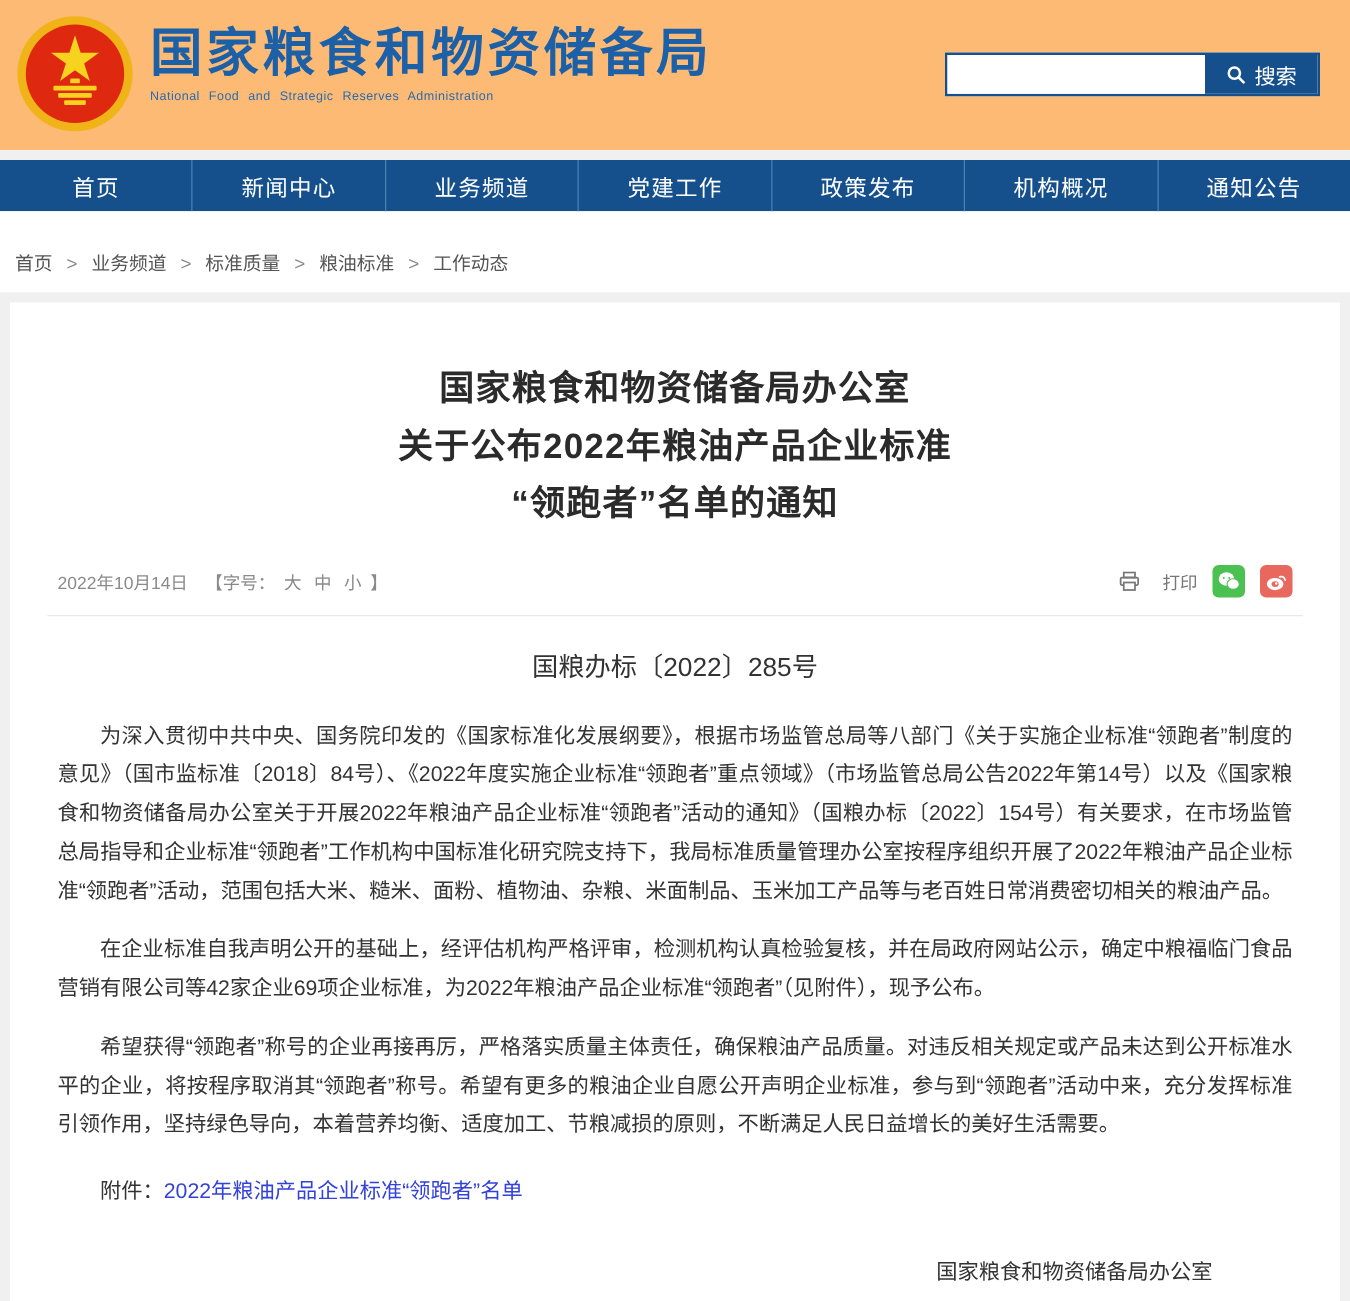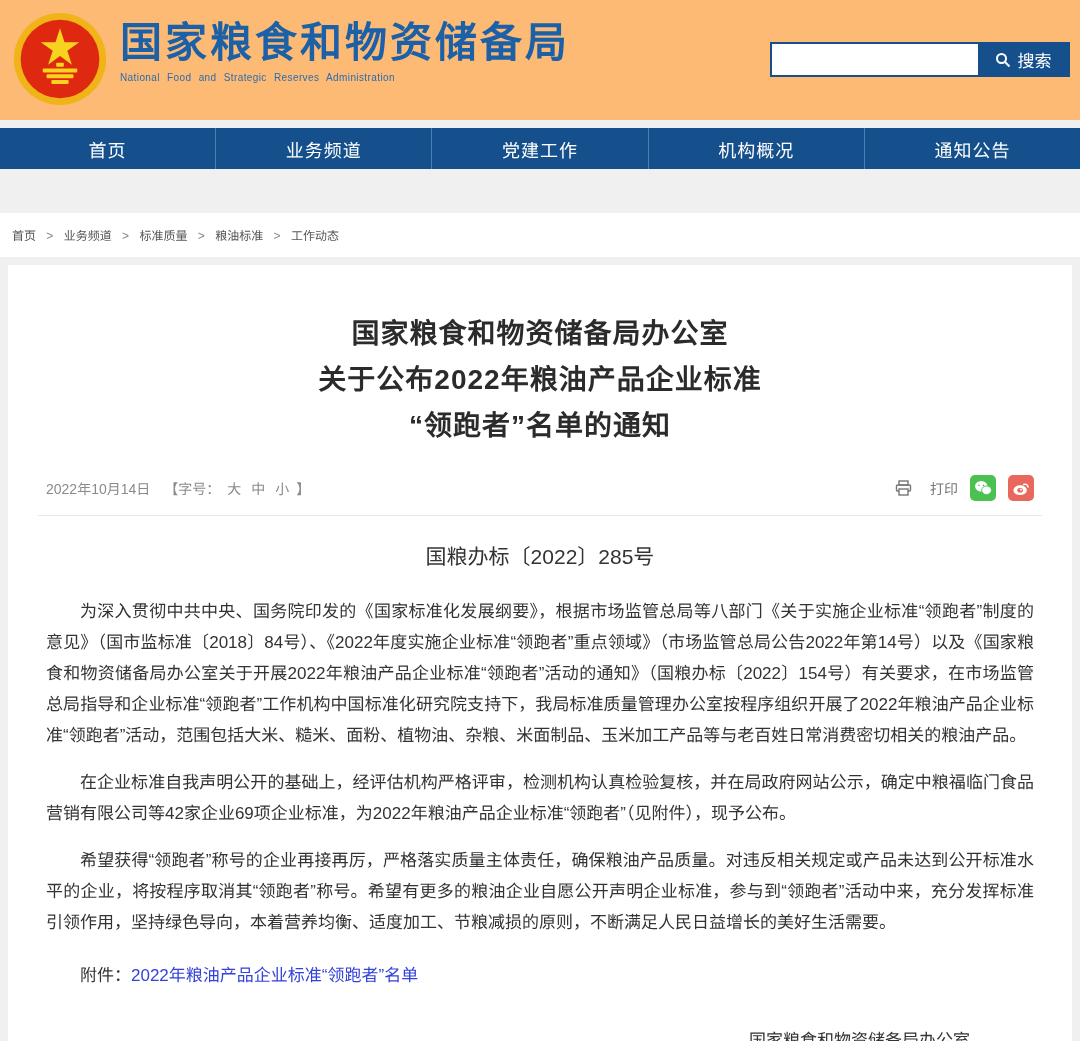--- a/index.html
+++ b/index.html
@@ -23,21 +23,21 @@
   .titles{position:absolute;left:120px;top:18px;}
   .site-title{
     color:var(--title-blue);font-size:42px;font-weight:bold;
     letter-spacing:3px;line-height:50px;
   }
   .site-subtitle{
     color:var(--en-blue);font-size:10px;letter-spacing:.4px;
     margin-top:4px;word-spacing:4px;
   }
   .search{
-    position:absolute;right:10px;top:42px;width:300px;height:35px;
+    position:absolute;right:24px;top:42px;width:300px;height:35px;
     border:2px solid var(--navy);display:flex;background:#fff;
   }
   .search input{
     flex:1;border:none;outline:none;height:100%;padding:0 8px;
     font-size:15px;min-width:0;
   }
   .search button{
     width:90px;height:100%;background:var(--navy);color:#fff;border:none;
     font-size:17px;display:flex;align-items:center;justify-content:center;
     gap:7px;cursor:pointer;
@@ -46,21 +46,21 @@
   
   .nav{display:flex;background:var(--navy);height:41px;}
   .nav-item{
     flex:1;color:#fff;font-size:18px;display:flex;align-items:center;
     justify-content:center;cursor:pointer;border-right:1px solid var(--divider);
     letter-spacing:1px;
   }
   .nav-item:last-child{border-right:none;}
   
   .breadcrumb{
-    background:#fff;padding:13px 12px 14px;font-size:12px;color:var(--crumb-gray);margin-top:44px;
+    background:#fff;padding:30px 12px 14px;font-size:15px;color:var(--crumb-gray);
   }
   .crumb{cursor:pointer;}
   .crumb-sep{margin:0 7px;color:#888;}
   
   .main-bg{background:var(--page-gray);padding:8px 8px 0;}
   .card{background:#fff;min-height:818px;padding:46px 30px 34px;}
   .doc-title{
     text-align:center;font-size:28px;line-height:46px;font-weight:600;
     color:#2b2b2b;letter-spacing:1px;
   }
@@ -127,22 +127,24 @@
         </span>
         <span>搜索</span>
       </button>
     </div>
   </header>
 
   <div class="hdr-gap"></div>
 
   <nav class="nav">
     <div class="nav-item">首页</div>
+    <div class="nav-item">新闻中心</div>
     <div class="nav-item">业务频道</div>
     <div class="nav-item">党建工作</div>
+    <div class="nav-item">政策发布</div>
     <div class="nav-item">机构概况</div>
     <div class="nav-item">通知公告</div>
   </nav>
 
   <div class="breadcrumb">
     <span class="crumb">首页</span>
     <span class="crumb-sep">&gt;</span>
     <span class="crumb">业务频道</span>
     <span class="crumb-sep">&gt;</span>
     <span class="crumb">标准质量</span>

